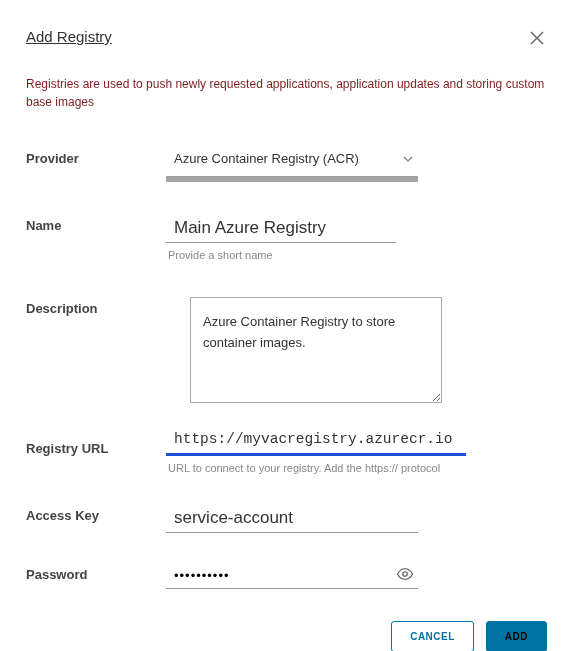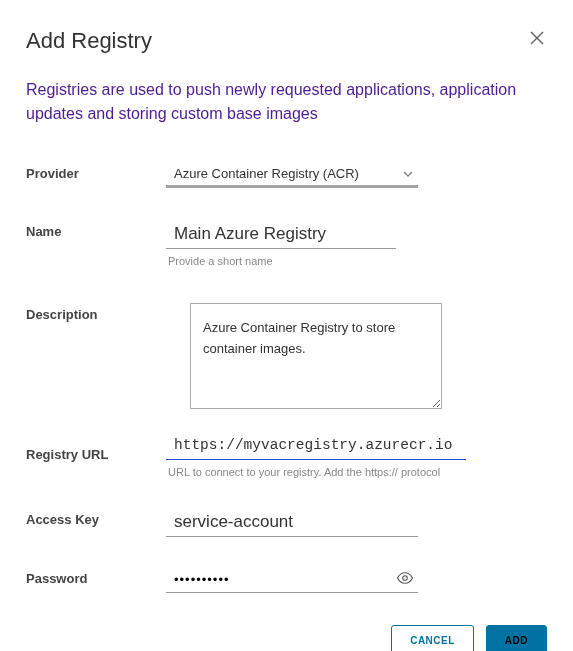--- a/index.html
+++ b/index.html
@@ -10,35 +10,36 @@
       width: 573px;
       color: #333;
     }
     .header-row {
       display: flex;
       justify-content: space-between;
       align-items: flex-start;
       margin-bottom: 24px;
     }
     .title {
-      font-size: 22px;
+      font-size: 15px;
       font-weight: 400;
       color: #333;
+      text-decoration: underline;
     }
     .close-btn {
       background: none;
       border: none;
       cursor: pointer;
       padding: 2px;
       color: #666;
     }
     .close-btn svg { width: 16px; height: 16px; }
     .subtitle {
-      font-size: 16px;
-      color: #4c1d95;
+      font-size: 12px;
+      color: #7f1d1d;
       line-height: 1.5;
       margin-bottom: 36px;
     }
     .form-row {
       display: flex;
       align-items: flex-start;
       margin-bottom: 28px;
     }
     .form-label {
       width: 140px;
@@ -47,22 +48,22 @@
       color: #444;
       padding-top: 4px;
       flex-shrink: 0;
     }
     .form-control-wrap {
       flex: 1;
       position: relative;
     }
     .select-wrap {
       position: relative;
-      border-bottom: 3px solid #a3a3a3;
-      padding-bottom: 2px;
+      border-bottom: 6px solid #a3a3a3;
+      padding-bottom: 8px;
     }
     .select-value {
       font-size: 13px;
       color: #333;
       padding: 4px 24px 2px 8px;
       cursor: pointer;
     }
     .select-chevron {
       position: absolute;
       right: 4px;
@@ -154,21 +155,21 @@
     .row-url { margin-bottom: 30px; }
     .row-url .form-control-wrap { max-width: 300px; }
     .row-key { margin-bottom: 30px; }
     .row-key .form-control-wrap { max-width: 252px; }
     .row-pass { margin-bottom: 2px; }
     .row-pass .form-control-wrap { max-width: 252px; }
     .url-text {
       font-family: "Courier New", monospace;
       font-size: 14.5px;
       color: #333;
-      border-bottom: 1px solid #1d4ed8;
+      border-bottom: 3px solid #1d4ed8;
       padding: 2px 8px 6px 8px;
       white-space: nowrap;
     }
     .row-url .form-label { padding-top: 12px; }
   </style>
 </head>
 <body>
 
 <div class="header-row">
   <h1 class="title">Add Registry</h1>

